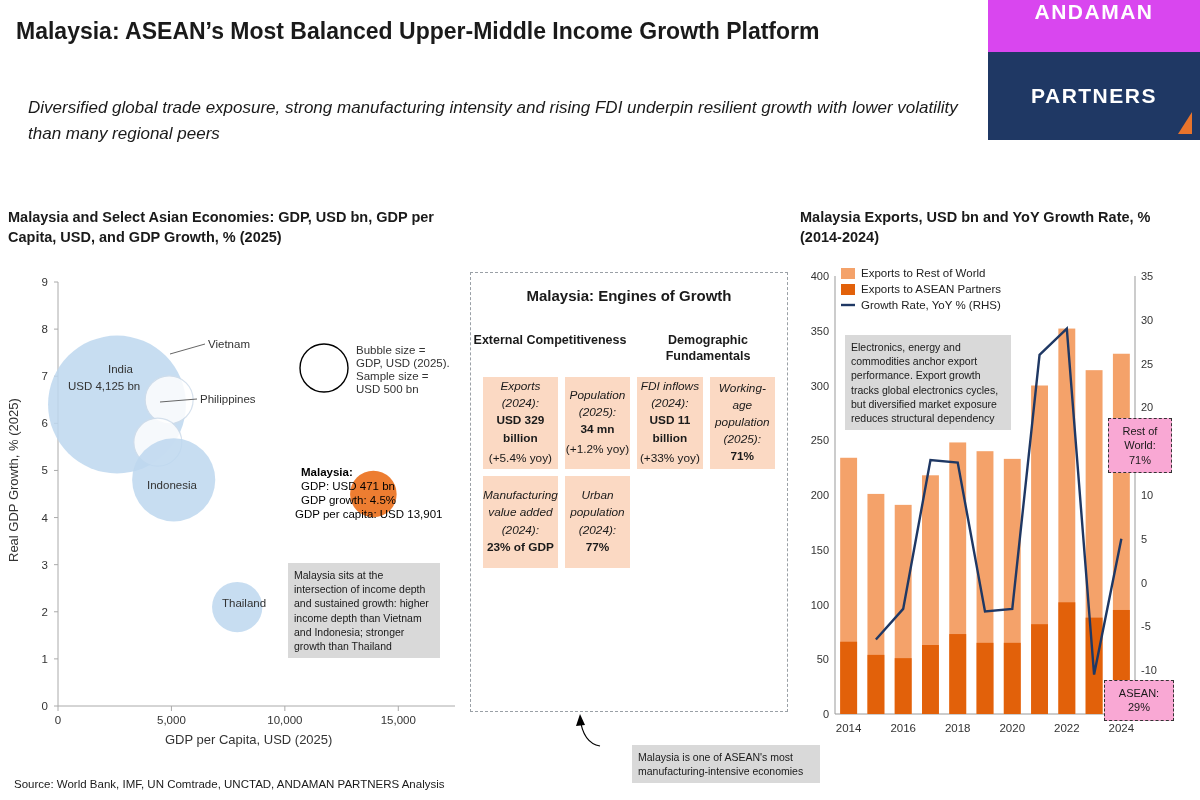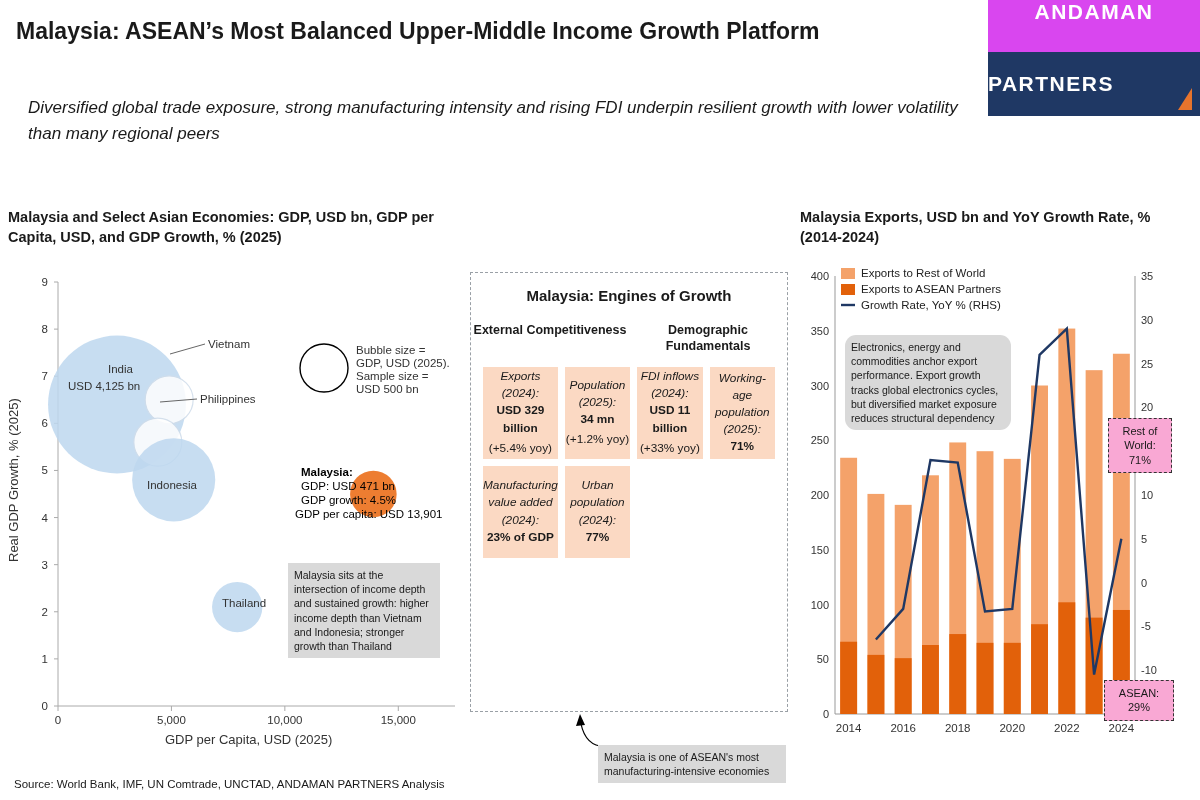--- a/index.html
+++ b/index.html
@@ -1,44 +1,44 @@
 <!DOCTYPE html>
 <html><head>
 <meta charset="utf-8">
 <style>
   html,body{margin:0;padding:0;}
   body{width:1200px;height:800px;background:#ffffff;font-family:"Liberation Sans",sans-serif;color:#1a1a1a;position:relative;overflow:hidden;}
   .logo-box{position:absolute;right:0;top:0;width:212px;height:120px;}
   .logo-top{background:#d946ef;height:52px;display:flex;align-items:flex-start;justify-content:center;}
-  .logo-bot{background:#1f3864;height:64px;display:flex;align-items:center;position:relative;}
+  .logo-bot{background:#1f3864;height:88px;display:flex;align-items:center;justify-content:center;position:relative;}
   .logo-top span{color:#ffffff;font-size:21px;font-weight:bold;letter-spacing:1.5px;}
   .logo-bot span{color:#ffffff;font-size:21px;font-weight:bold;letter-spacing:1.5px;}
   .logo-mark{position:absolute;right:8px;bottom:6px;width:0;height:0;border-left:14px solid transparent;border-bottom:22px solid #e8742c;}
   .title{position:absolute;left:16px;top:18px;font-size:23px;font-weight:bold;}
   .subtitle{position:absolute;left:28px;top:95px;width:940px;font-size:17px;font-style:italic;line-height:1.5;}
   .chart-title{position:absolute;font-size:14.5px;font-weight:bold;line-height:1.35;}
   #left-title{left:8px;top:208px;width:430px;}
   #right-title{left:800px;top:208px;width:380px;}
   .source{position:absolute;left:14px;top:778px;font-size:11.5px;}
   svg{display:block;}
   .axis-label{font-size:13px;fill:#333;}
   .tick{font-size:11.5px;fill:#333;}
   .center-panel{position:absolute;left:470px;top:272px;width:318px;height:440px;border:1.4px dashed #9aa0a6;box-sizing:border-box;}
   .cp-title{text-align:center;font-size:15px;font-weight:bold;margin-top:14px;}
-  .cp-heads{display:flex;margin-top:18px;}
+  .cp-heads{display:flex;margin-top:28px;}
   .cp-heads div{flex:1;text-align:center;font-size:12.5px;font-weight:bold;line-height:1.3;}
   .cp-grid{margin:12px 12px 0 12px;display:grid;grid-template-columns:1fr 1fr 1fr 1fr;gap:7px;}
   .cell{background:#fbd9c3;height:92px;display:flex;flex-direction:column;align-items:center;justify-content:center;text-align:center;font-size:11.8px;line-height:1.45;}
   .cell .it{font-style:italic;}
   .cell .bd{font-weight:bold;margin-top:0;}
   .cell .sm{margin-top:3px;}
   .callout{position:absolute;background:#d9d9d9;font-size:10.5px;line-height:1.35;padding:5px 6px;box-sizing:border-box;}
   #callout-left{left:288px;top:563px;width:152px;}
-  #callout-bottom{left:598px;top:745px;width:188px;}
-  #callout-right{left:845px;top:335px;width:166px;border-radius:11px;}
+  #callout-bottom{left:632px;top:745px;width:188px;}
+  #callout-right{left:845px;top:335px;width:166px;}
   .dashbox{position:absolute;border:1.2px dashed #333;background:#f9a8d4;font-size:11px;line-height:1.3;padding:5px 7px;text-align:center;box-sizing:border-box;}
   #box-row{left:1108px;top:418px;width:64px;}
   #box-asean{left:1104px;top:680px;width:70px;}
 </style>
 </head>
 <body>
 
 <div class="logo-box">
   <div class="logo-top">
       <span>ANDAMAN</span>

